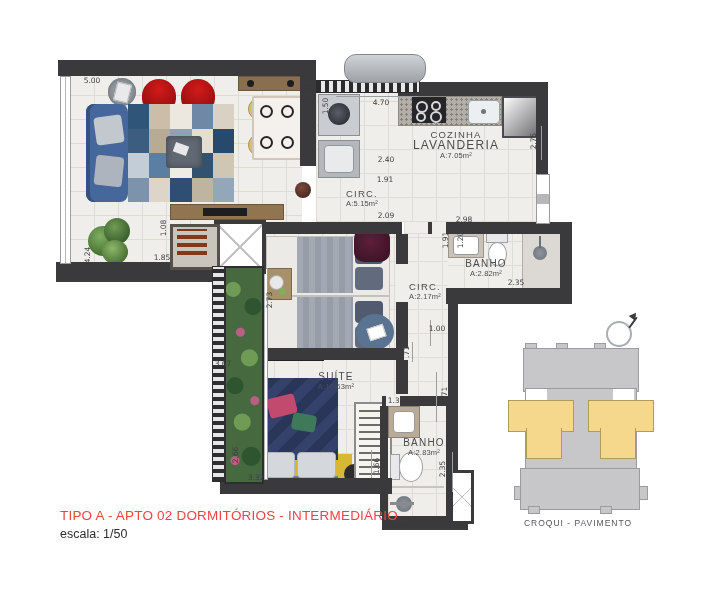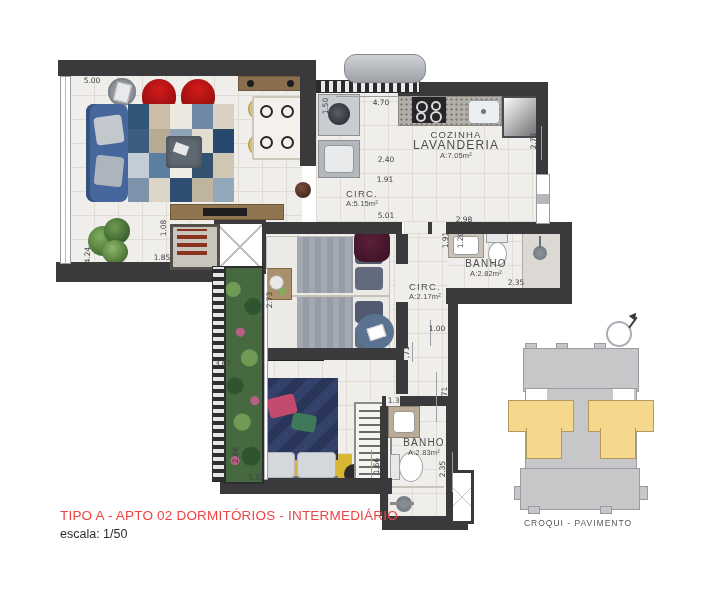--- a/index.html
+++ b/index.html
@@ -241,21 +241,21 @@
   <div class="dline" style="left:452px;top:452px;width:1px;height:40px"></div>
   <div class="dline" style="left:541px;top:126px;width:1px;height:34px"></div>
 
   <div class="dim" style="left:79px;top:76px">5.00</div>
   <div class="dim v" style="left:296px;top:83px">2.15</div>
   <div class="dim v" style="left:313px;top:101px">1.50</div>
   <div class="dim" style="left:368px;top:98px">4.70</div>
   <div class="dim v" style="left:521px;top:136px">2.75</div>
   <div class="dim" style="left:373px;top:155px">2.40</div>
   <div class="dim" style="left:372px;top:175px">1.91</div>
-  <div class="dim" style="left:373px;top:211px">5.01</div>
+  <div class="dim" style="left:373px;top:211px">2.09</div>
   <div class="dim" style="left:451px;top:215px">2.98</div>
   <div class="dim v" style="left:433px;top:235px">1.91</div>
   <div class="dim v" style="left:448px;top:235px">1.20</div>
   <div class="dim" style="left:373px;top:226px">2.81</div>
   <div class="dim" style="left:503px;top:278px">2.35</div>
   <div class="dim v" style="left:151px;top:223px">1.08</div>
   <div class="dim" style="left:149px;top:253px">1.85</div>
   <div class="dim v" style="left:75px;top:250px">4.24</div>
   <div class="dim v" style="left:257px;top:295px">2.73</div>
   <div class="dim" style="left:424px;top:324px">1.00</div>
@@ -279,20 +279,24 @@
     <div class="ar">A:5.15m²</div>
   </div>
   <div class="room-label" style="left:385px;top:281px;width:80px">
     <div class="nm" style="font-size:9.5px">CIRC.</div>
     <div class="ar">A:2.17m²</div>
   </div>
   <div class="room-label" style="left:446px;top:258px;width:80px">
     <div class="nm">BANHO</div>
     <div class="ar">A:2.82m²</div>
   </div>
+  <div class="room-label" style="left:276px;top:371px;width:120px">
+    <div class="nm">SUÍTE</div>
+    <div class="ar">A:10.63m²</div>
+  </div>
   <div class="room-label" style="left:384px;top:437px;width:80px">
     <div class="nm">BANHO</div>
     <div class="ar">A:2.83m²</div>
   </div>
 
   <div class="title1" style="left:60px;top:508px">TIPO A - APTO 02  DORMITÓRIOS - INTERMEDIÁRIO</div>
   <div class="title2" style="left:60px;top:527px">escala: 1/50</div>
 
   <div class="abs" style="left:606px;top:321px;width:22px;height:22px;border:2px solid #a8aeb4;border-radius:50%">
     <i style="right:-4px;top:-7px;width:2px;height:13px;background:#3a3a3c;transform:rotate(36deg)"></i>

